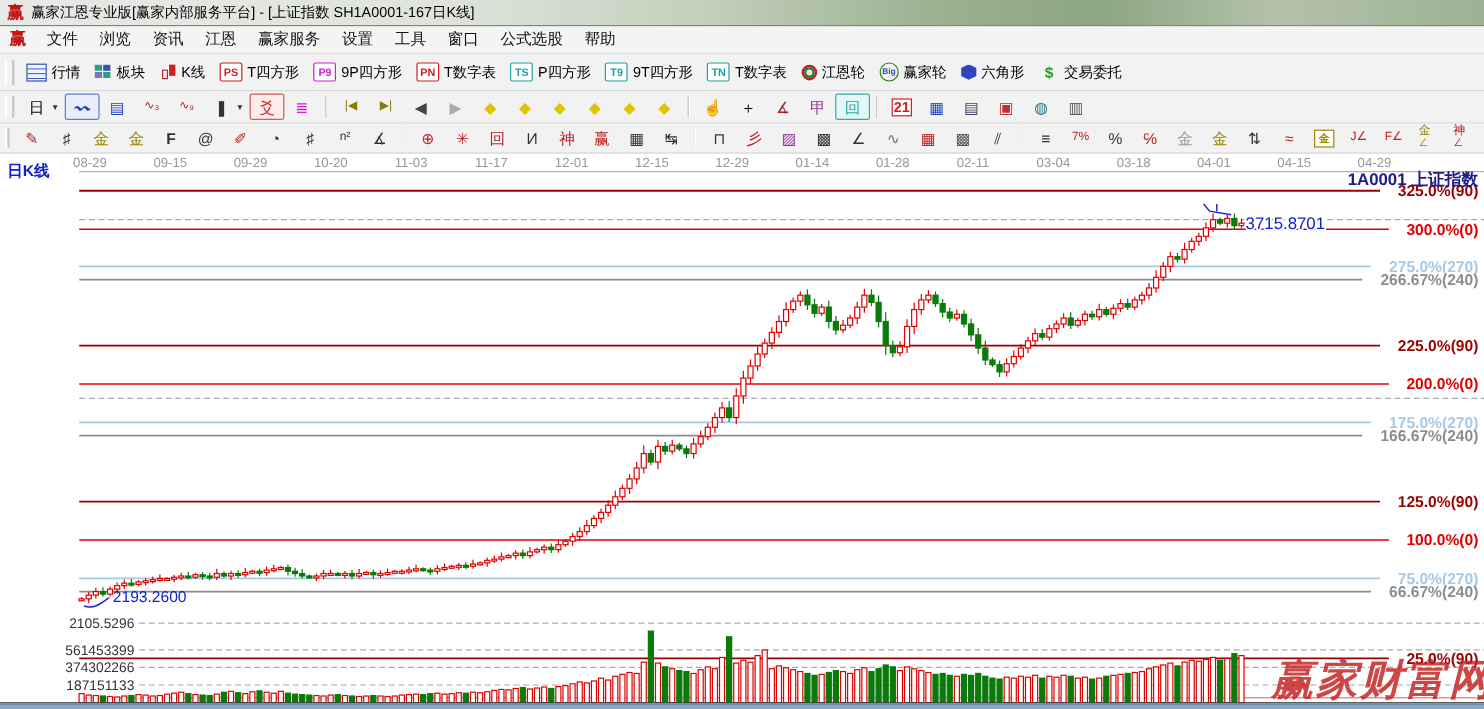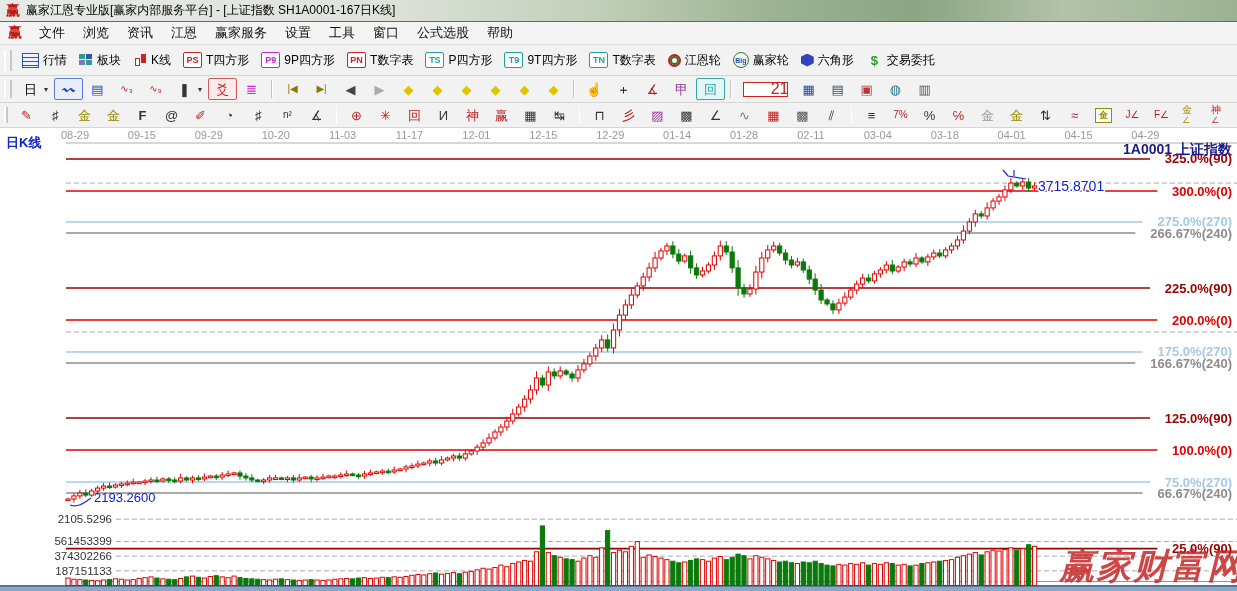--- a/index.html
+++ b/index.html
@@ -206,21 +206,21 @@
       <span class="ic" style="color: rgb(170, 34, 34);">∡</span>
     </span>
     <span class="tb-btn">
       <span class="ic" style="color: rgb(153, 51, 153);">甲</span>
     </span>
     <span class="tb-btn sel-t">
       <span class="ic" style="color: rgb(34, 170, 170);">回</span>
     </span>
     <span class="sep"></span>
     <span class="tb-btn">
-      <span class="ic" style="color: rgb(204, 34, 34); border: 1px solid rgb(204, 34, 34); font-size: 16px; font-weight: normal; width: 15px; height: 13px; background: rgb(255, 255, 255); padding-left: 28px;">21</span>
+      <span class="ic" style="color: rgb(204, 34, 34); border: 1px solid rgb(204, 34, 34); font-size: 12px; font-weight: bold; width: 15px; height: 13px; background: rgb(255, 255, 255);">21</span>
     </span>
     <span class="tb-btn">
       <span class="ic" style="color: rgb(34, 68, 187);">▦</span>
     </span>
     <span class="tb-btn">
       <span class="ic" style="color: rgb(68, 68, 102);">▤</span>
     </span>
     <span class="tb-btn">
       <span class="ic" style="color: rgb(187, 51, 51);">▣</span>
     </span>

